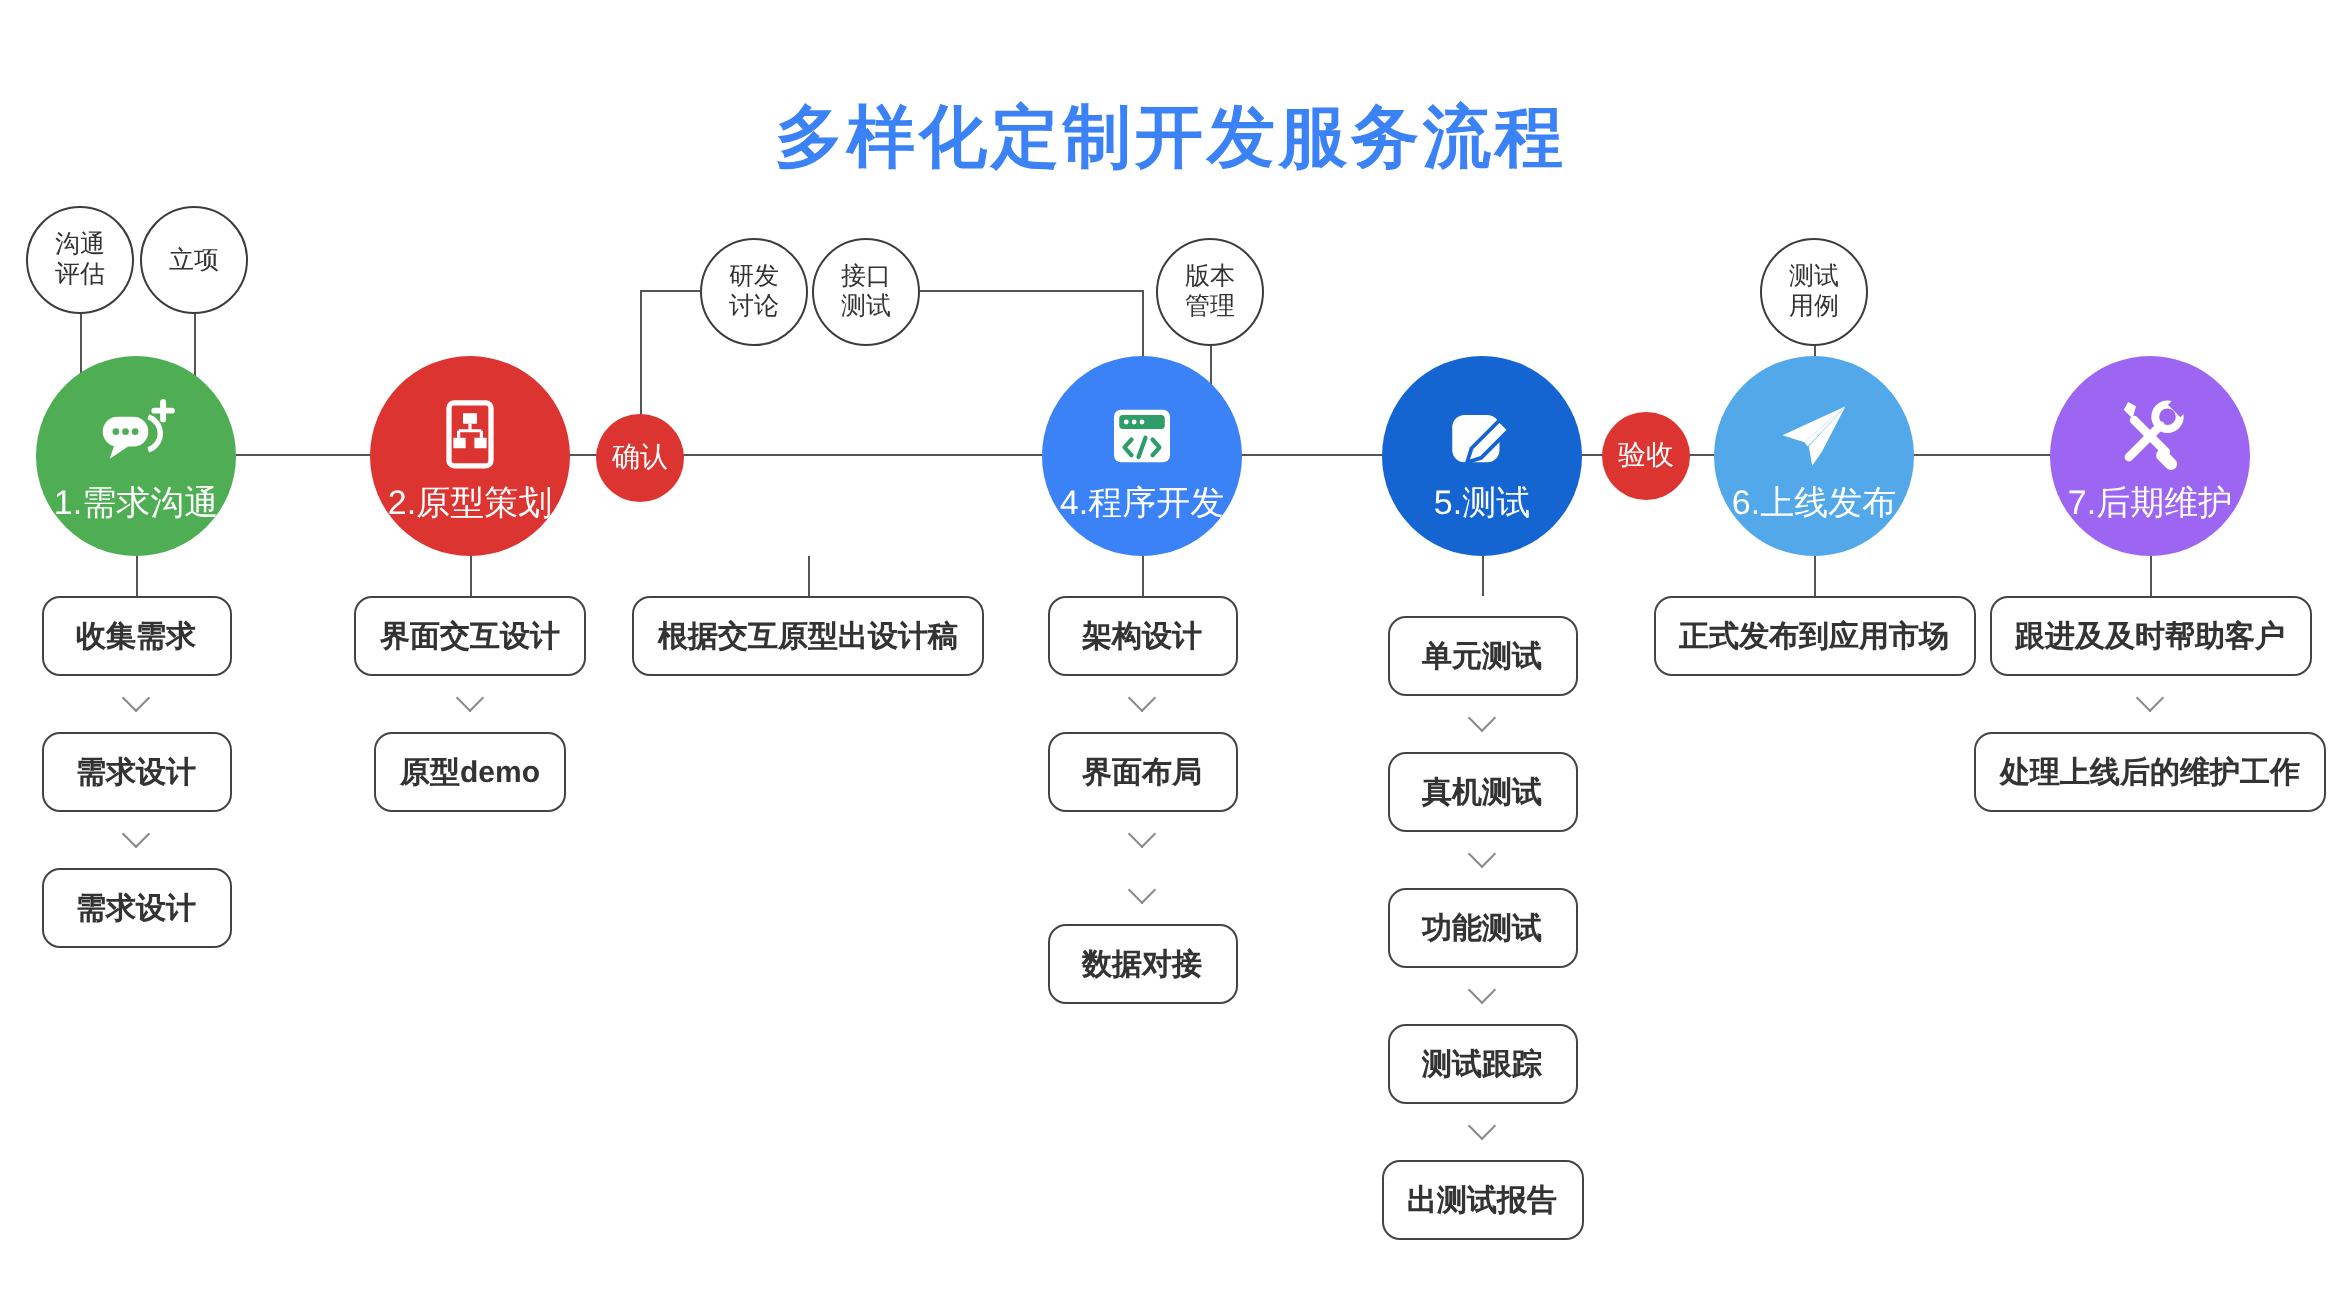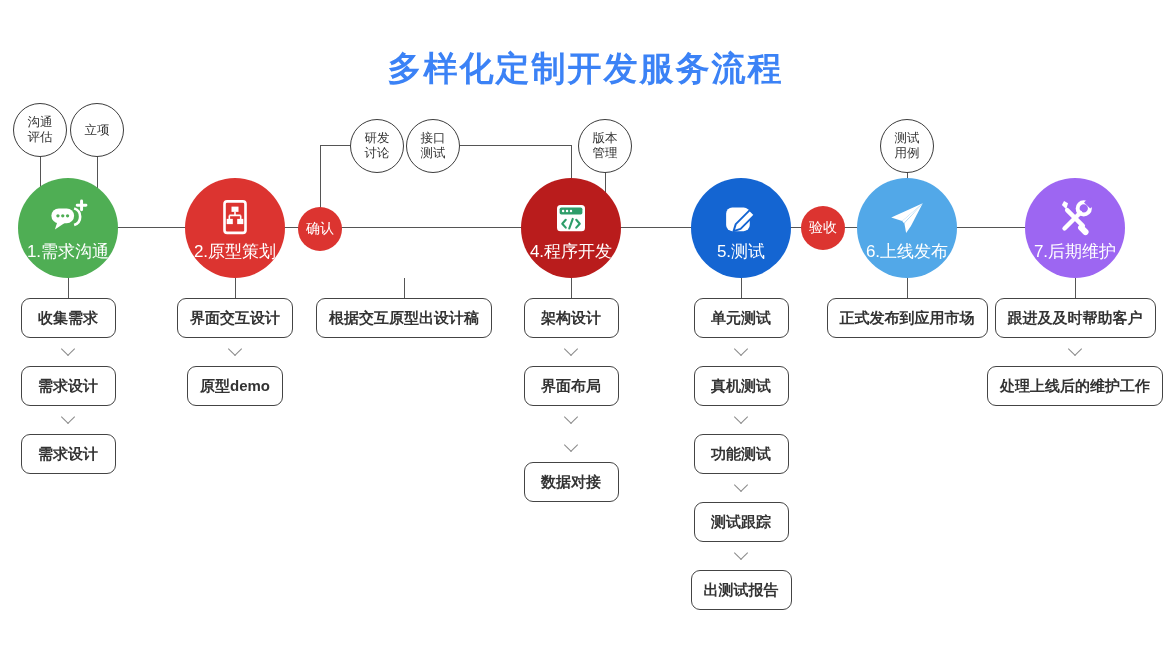--- a/index.html
+++ b/index.html
@@ -10,21 +10,21 @@
   .line{position:absolute;background:#555;z-index:1;}
   .lh{height:1px;}
   .lv{width:1px;}
   .node{position:absolute;width:100px;height:100px;border-radius:50%;z-index:2;
         display:flex;flex-direction:column;align-items:center;justify-content:center;}
   .node .nicon{display:block;height:42px;margin-top:4px;}
   .node .nlabel{color:#fff;font-size:17px;margin-top:1px;white-space:nowrap;}
   .s0{background:#4fae54;color:#4fae54;}
   .s1{background:#dc3430;color:#dc3430;}
   .s2{background:#f1a43a;color:#f1a43a;}
-  .s3{background:#b91c1c;color:#2e9d69;}
+  .s3{background:#3b82f6;color:#2e9d69;}
   .s4{background:#1465d2;color:#1465d2;}
   .s5{background:#52a8e8;color:#52a8e8;}
   .s6{background:#9d66f2;color:#9d66f2;justify-content:center;}
   .badge{position:absolute;width:54px;height:54px;border-radius:50%;background:#fff;
          border:1.5px solid #3c3c3c;box-sizing:border-box;z-index:2;
          display:flex;flex-direction:column;align-items:center;justify-content:center;
          font-size:12.5px;color:#333;line-height:1.18;text-align:center;}
   .gate{position:absolute;width:44px;height:44px;border-radius:50%;background:#dc3430;
         color:#fff;z-index:2;display:flex;align-items:center;justify-content:center;
         font-size:14px;font-family:Liberation Serif, serif;}
@@ -189,21 +189,21 @@
 
   <div class="col" style="left:461px;top:298px;">
     <div class="box">架构设计</div>
     <div class="chev"></div>
     <div class="box">界面布局</div>
     <div class="chev"></div>
     <div class="chev"></div>
     <div class="box">数据对接</div>
   </div>
 
-  <div class="col" style="left:631px;top:298px;">
+  <div class="col" style="left:631px;top:308px;">
     <div class="box">单元测试</div>
     <div class="chev"></div>
     <div class="box">真机测试</div>
     <div class="chev"></div>
     <div class="box">功能测试</div>
     <div class="chev"></div>
     <div class="box">测试跟踪</div>
     <div class="chev"></div>
     <div class="box">出测试报告</div>
   </div>

